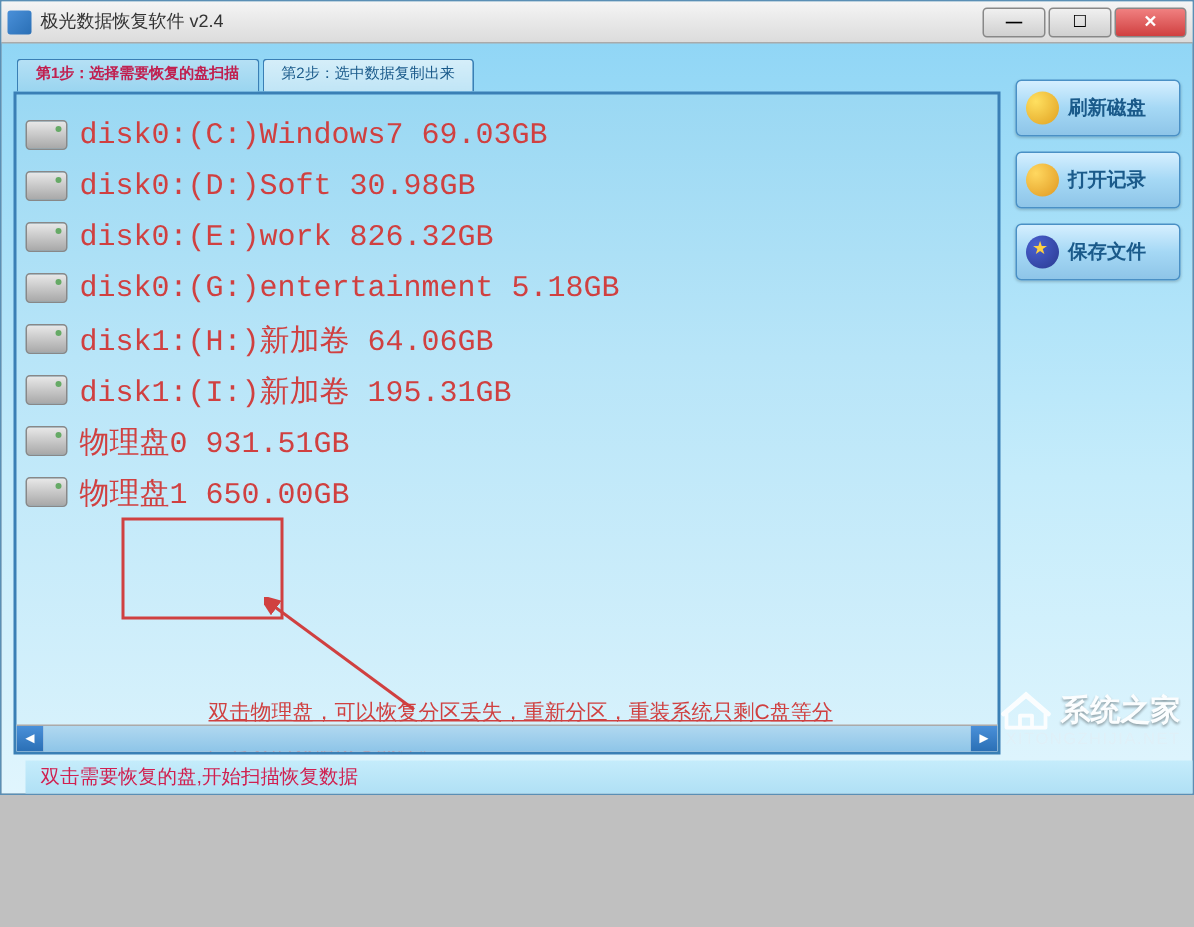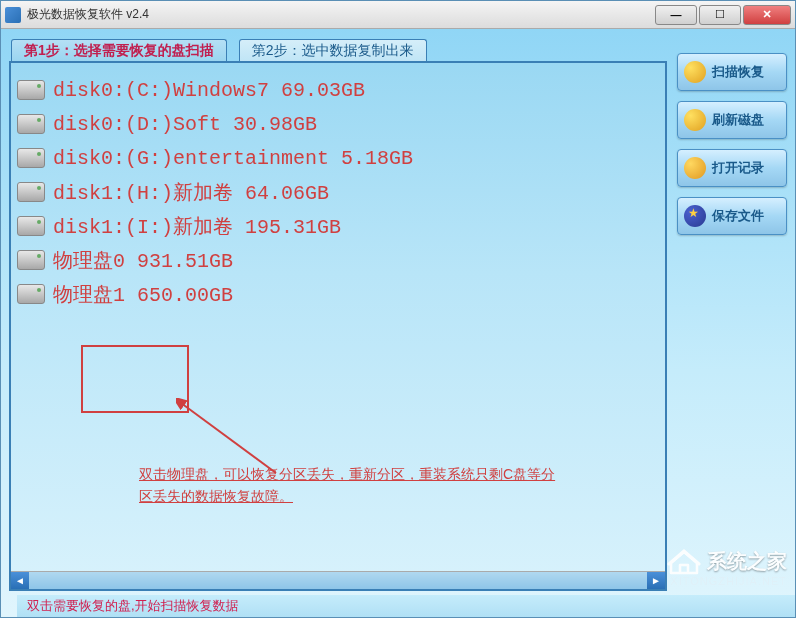--- a/index.html
+++ b/index.html
@@ -5,21 +5,21 @@
     * { margin: 0; padding: 0; box-sizing: border-box; }
     body {
       font-family: "Microsoft YaHei", SimSun, sans-serif;
       background: #c0c0c0;
       width: 796px;
       height: 618px;
       overflow: hidden;
     }
     .window {
       width: 796px;
-      height: 618px;
+      height: 530px;
       background: linear-gradient(to bottom, #8cd4f5 0%, #a8e0f8 30%, #c5ecfb 60%, #e0f5fd 100%);
       border: 1px solid #5a8fb5;
       display: flex;
       flex-direction: column;
     }
     .titlebar {
       height: 28px;
       background: linear-gradient(to bottom, #f5f5f5 0%, #e8e8e8 50%, #dcdcdc 100%);
       border-bottom: 1px solid #aaa;
       display: flex;
@@ -73,28 +73,28 @@
       display: flex;
       flex-direction: column;
     }
     .tabs {
       display: flex;
       height: 22px;
       margin-left: 2px;
     }
     .tab {
       padding: 2px 12px;
-      font-size: 14px;
+      font-size: 10px;
       border: 1px solid #3a7fb5;
       border-bottom: none;
       background: linear-gradient(to bottom, #d5eef9, #c0e5f6);
       border-top-left-radius: 3px;
       border-top-right-radius: 3px;
       cursor: pointer;
-      margin-right: 12px;
+      margin-right: 2px;
       color: #1a5a8a;
     }
     .tab.active {
       background: linear-gradient(to bottom, #b5e0f5, #9ad5f0);
       color: #c02050;
       font-weight: bold;
       position: relative;
       z-index: 2;
     }
     .panel {
@@ -293,20 +293,24 @@
           <div class="disk-row">
             <div class="disk-icon"></div>
             <span class="disk-label">disk0:(C:)Windows7 69.03GB</span>
           </div>
           <div class="disk-row">
             <div class="disk-icon"></div>
             <span class="disk-label">disk0:(D:)Soft 30.98GB</span>
           </div>
           <div class="disk-row">
             <div class="disk-icon"></div>
+            <span class="disk-label">disk0:(E:)work 826.32GB</span>
+          </div>
+          <div class="disk-row">
+            <div class="disk-icon"></div>
             <span class="disk-label">disk0:(G:)entertainment 5.18GB</span>
           </div>
           <div class="disk-row">
             <div class="disk-icon"></div>
             <span class="disk-label">disk1:(H:)新加卷 64.06GB</span>
           </div>
           <div class="disk-row">
             <div class="disk-icon"></div>
             <span class="disk-label">disk1:(I:)新加卷 195.31GB</span>
           </div>
@@ -335,24 +339,20 @@
 
         <div class="hscroll">
           <div class="hscroll-btn">◄</div>
           <div class="hscroll-track"></div>
           <div class="hscroll-btn">►</div>
         </div>
       </div>
     </div>
 
     <div class="right-area">
-      <div class="action-btn">
-        <div class="action-icon icon-scan"></div>
-        <span class="action-label">扫描恢复</span>
-      </div>
       <div class="action-btn">
         <div class="action-icon icon-refresh"></div>
         <span class="action-label">刷新磁盘</span>
       </div>
       <div class="action-btn">
         <div class="action-icon icon-open"></div>
         <span class="action-label">打开记录</span>
       </div>
       <div class="action-btn">
         <div class="action-icon icon-save"></div>

